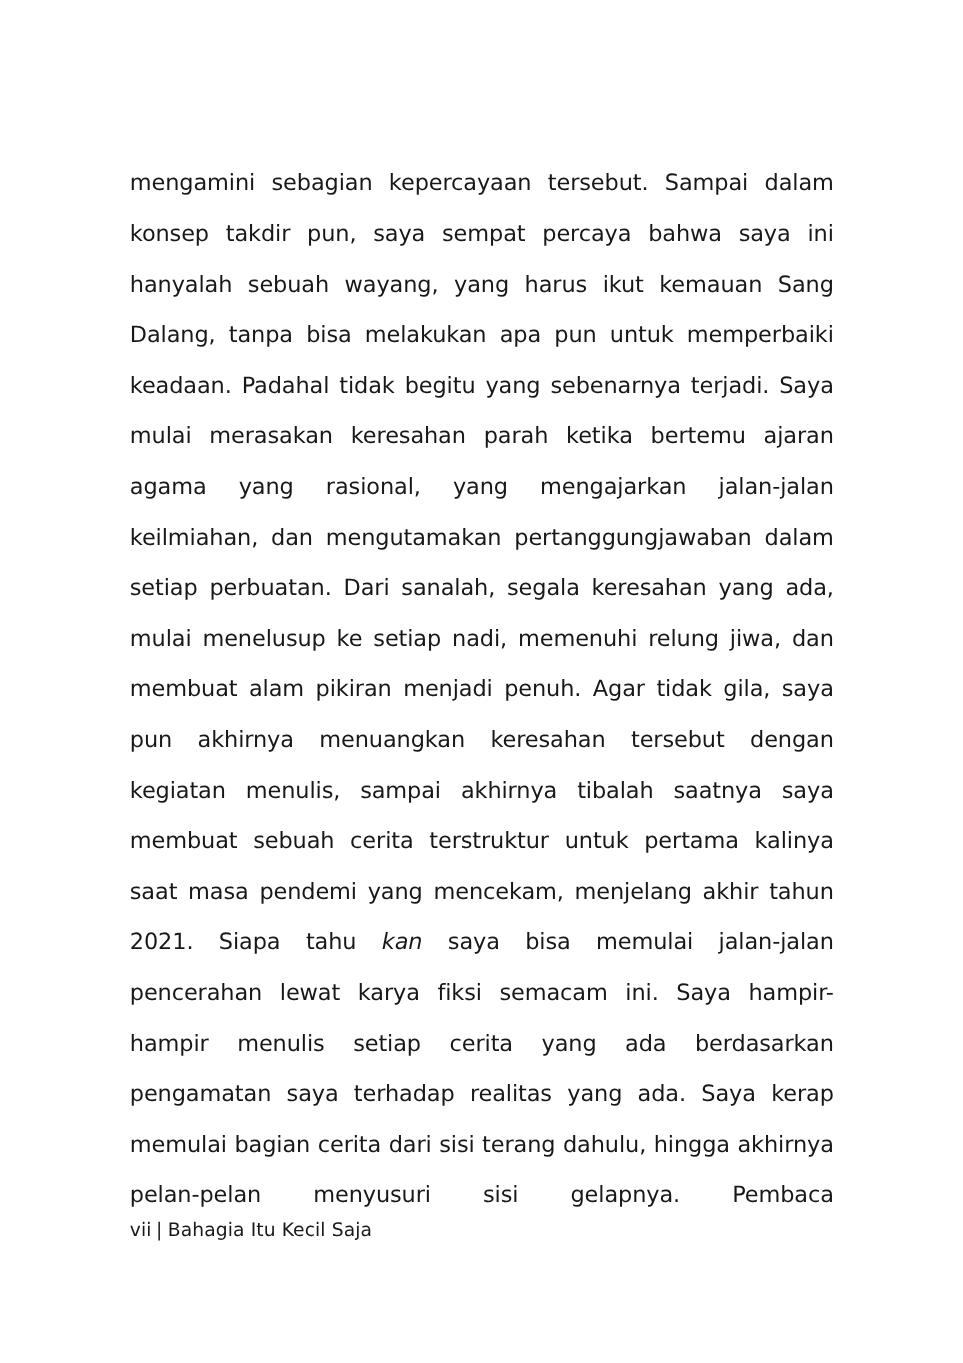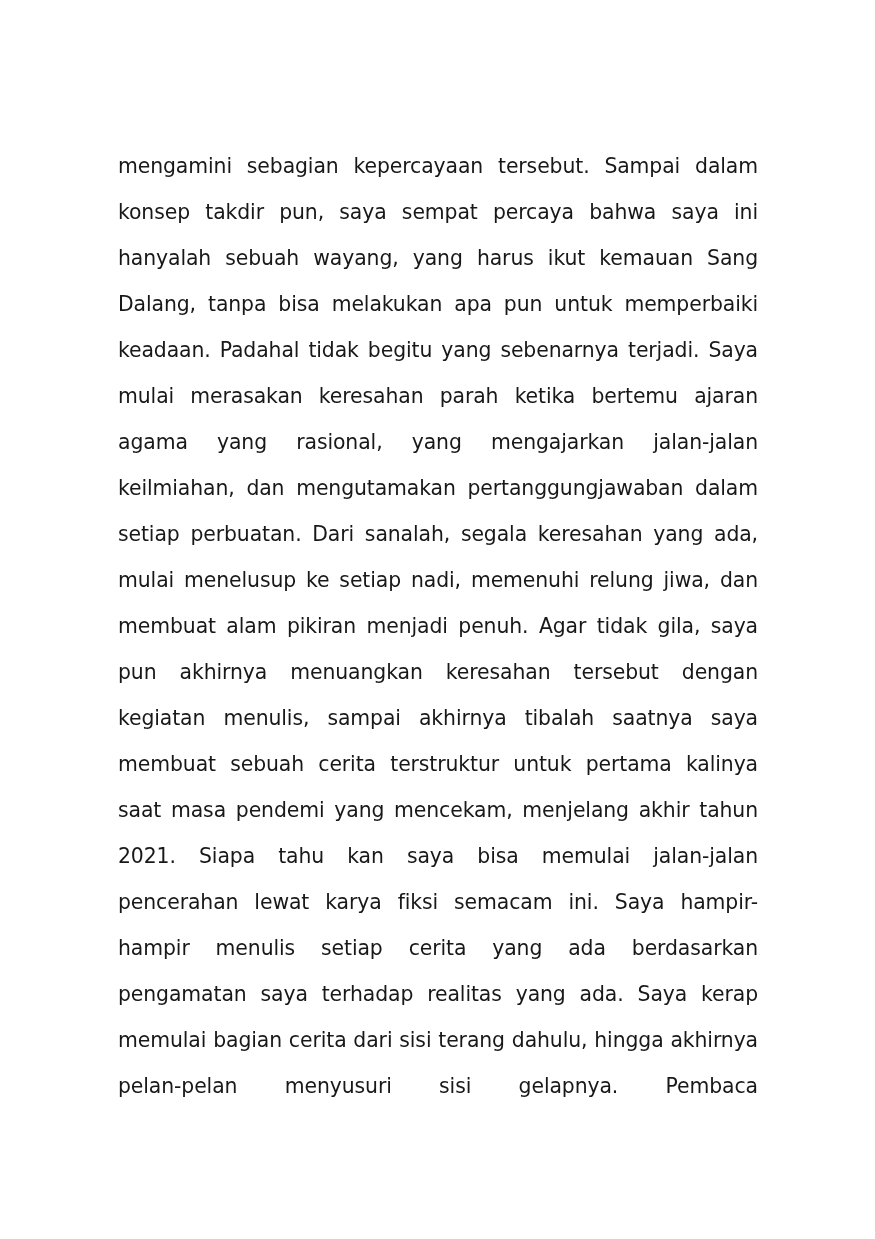--- a/index.html
+++ b/index.html
@@ -42,20 +42,21 @@
 
   
   .body-paragraph::after {
     content: "";
     display: inline-block;
     width: 100%;
     height: 0;
   }
 
   .body-paragraph .em {
+    font-style: italic;
   }
 
   
   .page-footer {
     position: absolute;
     left: 118px;
     top: 1107px;
     width: 640px;
     font-size: 17px;
     line-height: 24px;
@@ -77,14 +78,17 @@
 </style>
 </head>
 <body>
 
 <div class="page">
 
   <div class="text-block">
     <p class="body-paragraph"><span>mengamini sebagian kepercayaan tersebut. Sampai dalam konsep takdir pun, saya sempat percaya bahwa saya ini hanyalah sebuah wayang, yang harus ikut kemauan Sang Dalang, tanpa bisa melakukan apa pun untuk memperbaiki keadaan. Padahal tidak begitu yang sebenarnya terjadi. Saya mulai merasakan keresahan parah ketika bertemu ajaran agama yang rasional, yang mengajarkan jalan-jalan keilmiahan, dan mengutamakan pertanggungjawaban dalam setiap perbuatan. Dari sanalah, segala keresahan yang ada, mulai menelusup ke setiap nadi, memenuhi relung jiwa, dan membuat alam pikiran menjadi penuh. Agar tidak gila, saya pun akhirnya menuangkan keresahan tersebut dengan kegiatan menulis, sampai akhirnya tibalah saatnya saya membuat sebuah cerita terstruktur untuk pertama kalinya saat masa pendemi yang mencekam, menjelang akhir tahun 2021. Siapa tahu </span><span class="em">kan</span><span> saya bisa memulai jalan-jalan pencerahan lewat karya fiksi semacam ini. Saya hampir-hampir menulis setiap cerita yang ada berdasarkan pengamatan saya terhadap realitas yang ada. Saya kerap memulai bagian cerita dari sisi terang dahulu, hingga akhirnya pelan-pelan menyusuri sisi gelapnya. Pembaca</span></p>
   </div>
 
+  <div class="page-footer">
+    <span class="folio">vii</span><span class="sep">|</span><span class="book-title">Bahagia Itu Kecil Saja</span>
+  </div>
 
 </div>
 
 </body></html>

